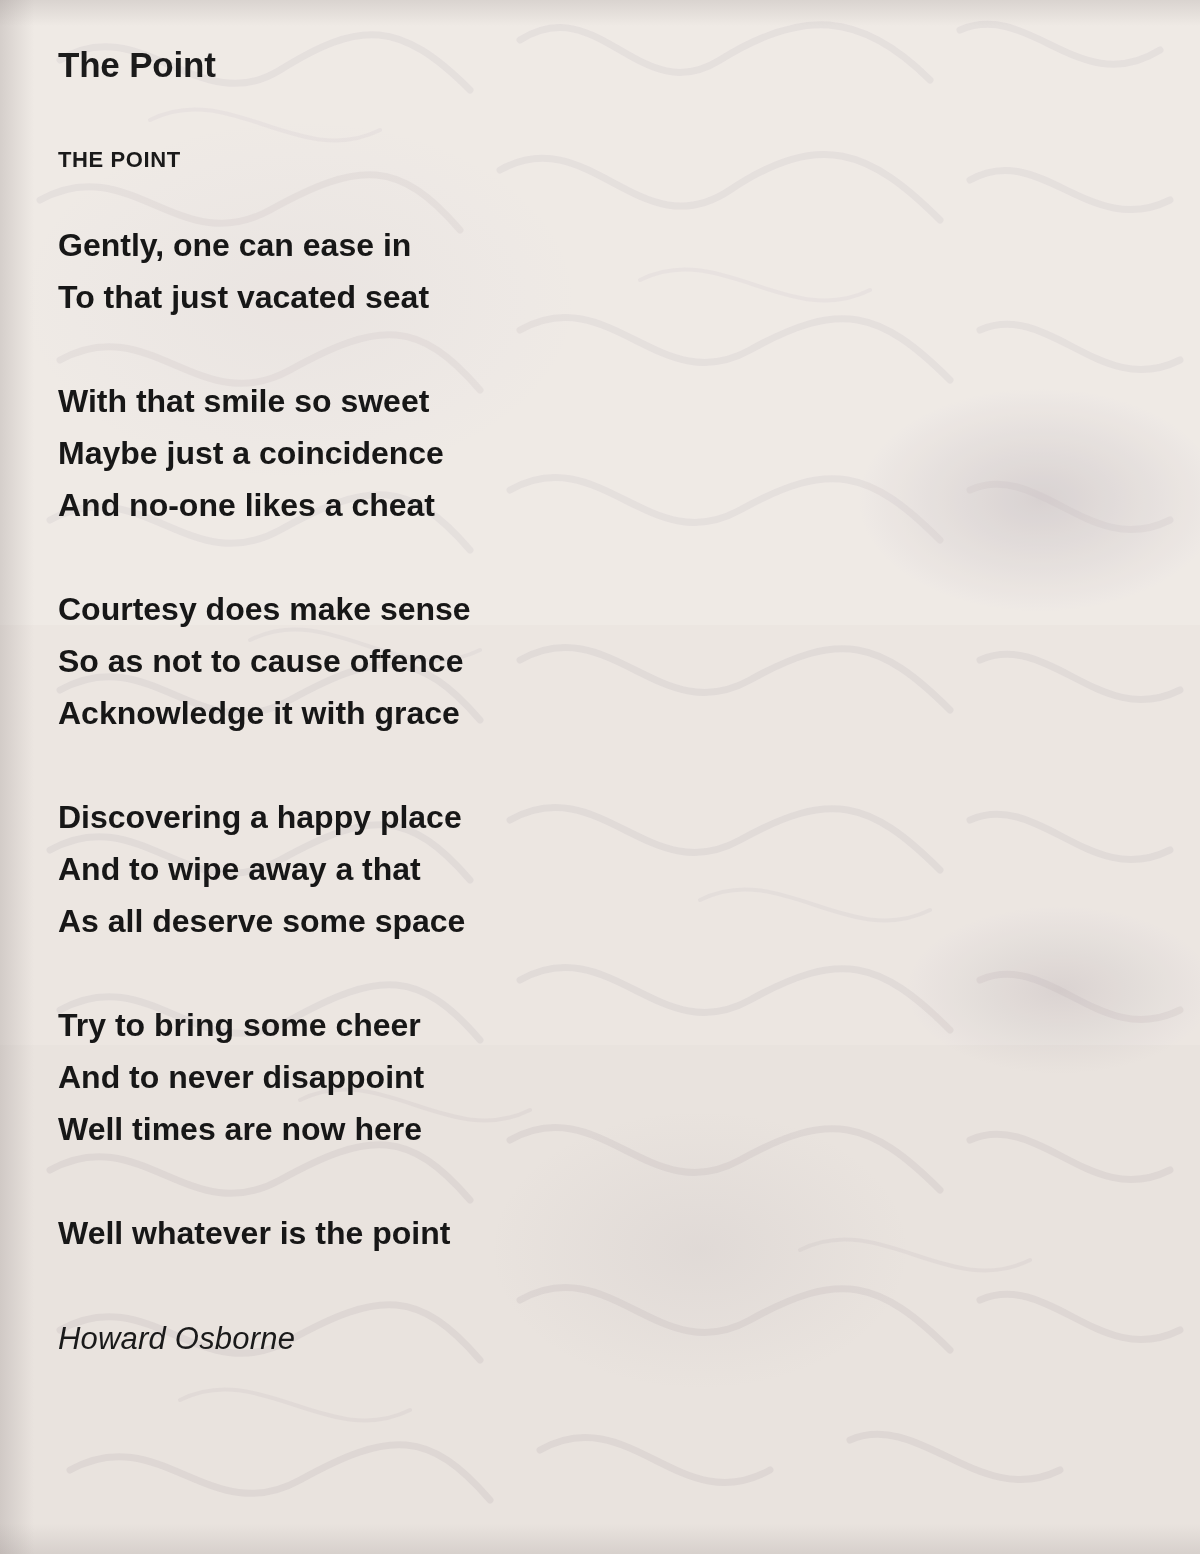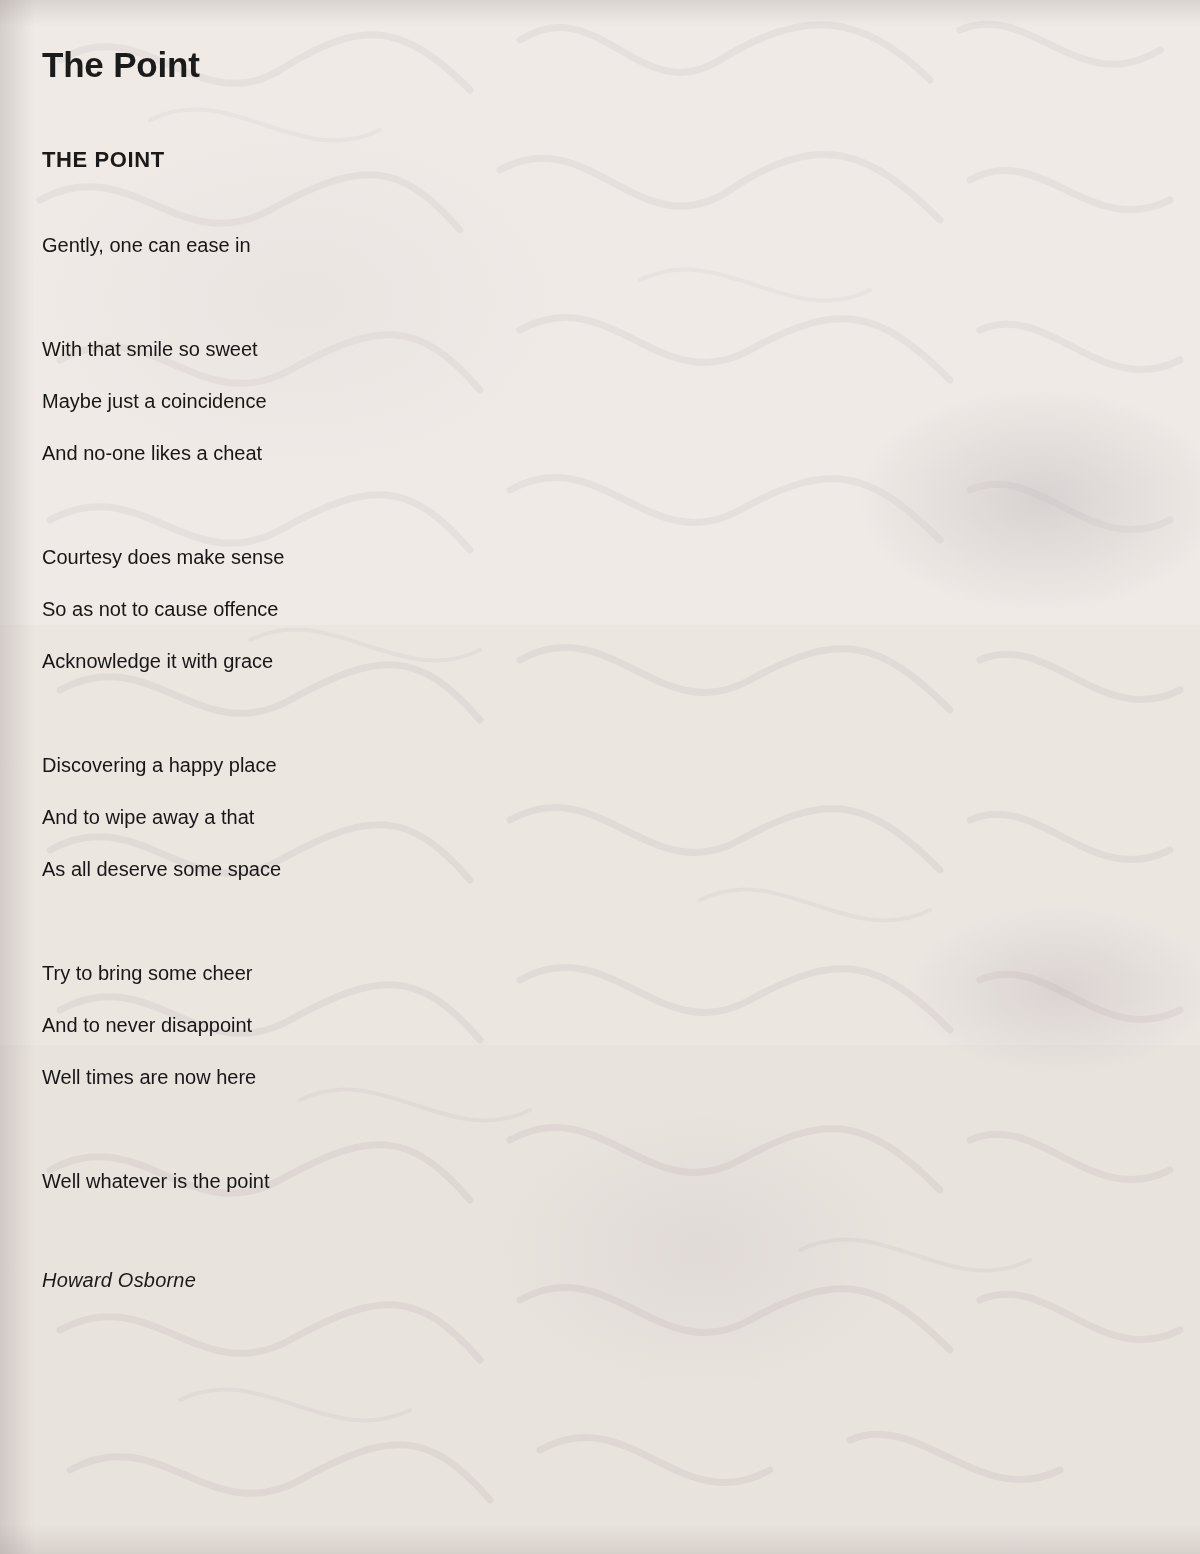--- a/index.html
+++ b/index.html
@@ -70,48 +70,49 @@
     height: 30px;
     background: linear-gradient(to top, rgba(120,110,110,0.16), rgba(120,110,110,0));
     pointer-events: none;
   }
 
   
   .content {
     position: relative;
     padding: 46px 70px 0 42px;
     z-index: 3;
+    margin-left: 16px;
   }
   .poem-title {
     font-size: 35px;
     font-weight: bold;
     color: #1b1b1b;
     letter-spacing: -0.2px;
     margin: 0 0 62px 0;
     line-height: 1.1;
   }
   .poem-heading {
     font-size: 22px;
     font-weight: bold;
     color: #1a1a1a;
     margin: 0 0 46px 0;
     letter-spacing: 0.6px;
   }
   .stanza {
     margin: 0 0 52px 0;
   }
   .line {
-    font-size: 20px;
-    font-weight: normal;
+    font-size: 32px;
+    font-weight: bold;
     color: #171717;
     line-height: 52px;
     white-space: pre;
   }
   .author {
-    font-size: 20px;
+    font-size: 31px;
     font-style: italic;
     color: #1a1a1a;
     margin-top: 62px;
     letter-spacing: 0.2px;
   }
 </style>
 </head>
 <body>
 
 <div class="page">
@@ -168,20 +169,21 @@
 </div>
 
 <div class="content">
 
   <h1 class="poem-title">The Point</h1>
 
   <div class="poem-heading">THE POINT</div>
 
   <div class="stanza">
     <div class="line">Gently, one can ease in</div>
+    <div class="line">To that just vacated seat</div>
   </div>
 
   <div class="stanza">
     <div class="line">With that smile so sweet</div>
     <div class="line">Maybe just a coincidence</div>
     <div class="line">And no-one likes a cheat</div>
   </div>
 
   <div class="stanza">
     <div class="line">Courtesy does make sense</div>

